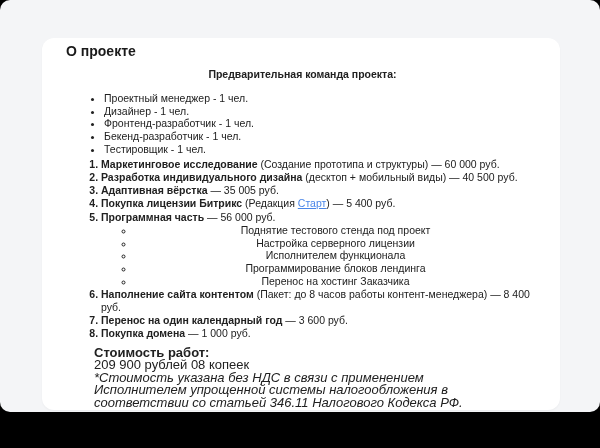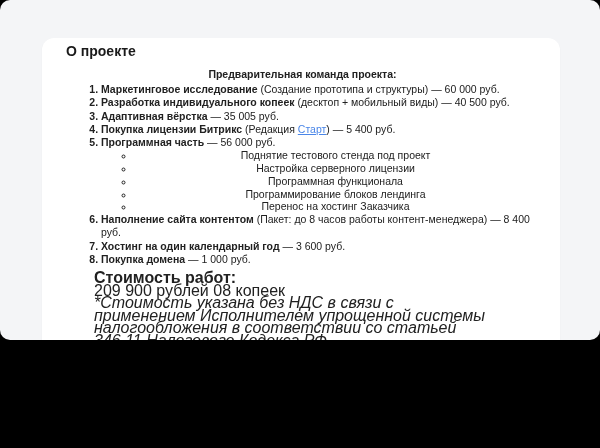--- a/index.html
+++ b/index.html
@@ -1,19 +1,19 @@
 <!DOCTYPE html>
 <html><head>
 <meta charset="utf-8">
 <style>
   * { box-sizing: border-box; }
   html, body { margin: 0; padding: 0; background: #000; }
   .screen {
     position: relative;
-    width: 600px; height: 340px;
+    width: 600px; height: 412px;
     background: #f4f5f7;
     border-radius: 10px;
     overflow: hidden;
     font-family: "Liberation Sans", sans-serif;
     color: #212121;
   }
   .card {
     position: absolute;
     left: 42px; top: 38px;
     width: 518px; height: 372px;
@@ -61,64 +61,71 @@
     margin: 0;
     padding-left: 34px;
     font-size: 10.5px;
     line-height: 12.7px;
     font-weight: normal;
     text-align: center;
   }
   a.doc-link { color: #4a86e8; text-decoration: underline; cursor: pointer; text-align: right; }
   .cost-block {
     margin: 6px 0 0 28px;
-    font-size: 16px;
+    font-size: 13px;
     line-height: 12.5px;
   }
   .cost-heading { font-weight: bold; }
   .tax-note { font-style: italic; max-width: 402px; }
 </style>
 </head>
 <body>
 
 <div class="screen">
   <div class="card">
 
     <h1 class="page-title">О проекте</h1>
 
     <div class="team-heading">Предварительная команда проекта:</div>
+    <ul class="team-list">
+      <li>Проектный менеджер - 1 чел.</li>
+      <li>Дизайнер - 1 чел.</li>
+      <li>Фронтенд-разработчик - 1 чел.</li>
+      <li>Бекенд-разработчик - 1 чел.</li>
+      <li>Тестировщик - 1 чел.</li>
+    </ul>
 
     <ol class="estimate-list">
       <li>
         <span class="b">Маркетинговое исследование</span><span> (Создание прототипа и структуры) — 60 000 руб.</span>
       </li>
       <li>
-        <span class="b">Разработка индивидуального копеек</span><span> (десктоп + мобильный виды) — 40 500 руб.</span>
+        <span class="b">Разработка индивидуального дизайна</span><span> (десктоп + мобильный виды) — 40 500 руб.</span>
       </li>
       <li>
         <span class="b">Адаптивная вёрстка</span><span> — 35 005 руб.</span>
       </li>
       <li>
         <span class="b">Покупка лицензии Битрикс</span><span> (Редакция </span><a class="doc-link">Старт</a><span>) — 5 400 руб.</span>
       </li>
       <li>
         <span class="b">Программная часть</span><span> — 56 000 руб.</span>
         <ul class="sub-list">
           <li>Поднятие тестового стенда под проект</li>
           <li>Настройка серверного лицензии</li>
-          <li>Программная функционала</li>
+          <li>Исполнителем функционала</li>
           <li>Программирование блоков лендинга</li>
           <li>Перенос на хостинг Заказчика</li>
         </ul>
       </li>
       <li>
         <span class="b">Наполнение сайта контентом</span><span> (Пакет: до 8 часов работы контент-менеджера) — 8 400 руб.</span>
       </li>
       <li>
-        <span class="b">Хостинг на один календарный год</span><span> — 3 600 руб.</span>
+        <span class="b">Перенос на один календарный год</span><span> — 3 600 руб.</span>
       </li>
       <li>
         <span class="b">Покупка домена</span><span> — 1 000 руб.</span>
       </li>
     </ol>
 
     <div class="cost-block">
       <div class="cost-heading">Стоимость работ:</div>
       <div class="cost-amount">209 900 рублей 08 копеек</div>
       <div class="tax-note">*Стоимость указана без НДС в связи с применением Исполнителем упрощенной системы налогообложения в соответствии со статьей 346.11 Налогового Кодекса РФ.</div>

